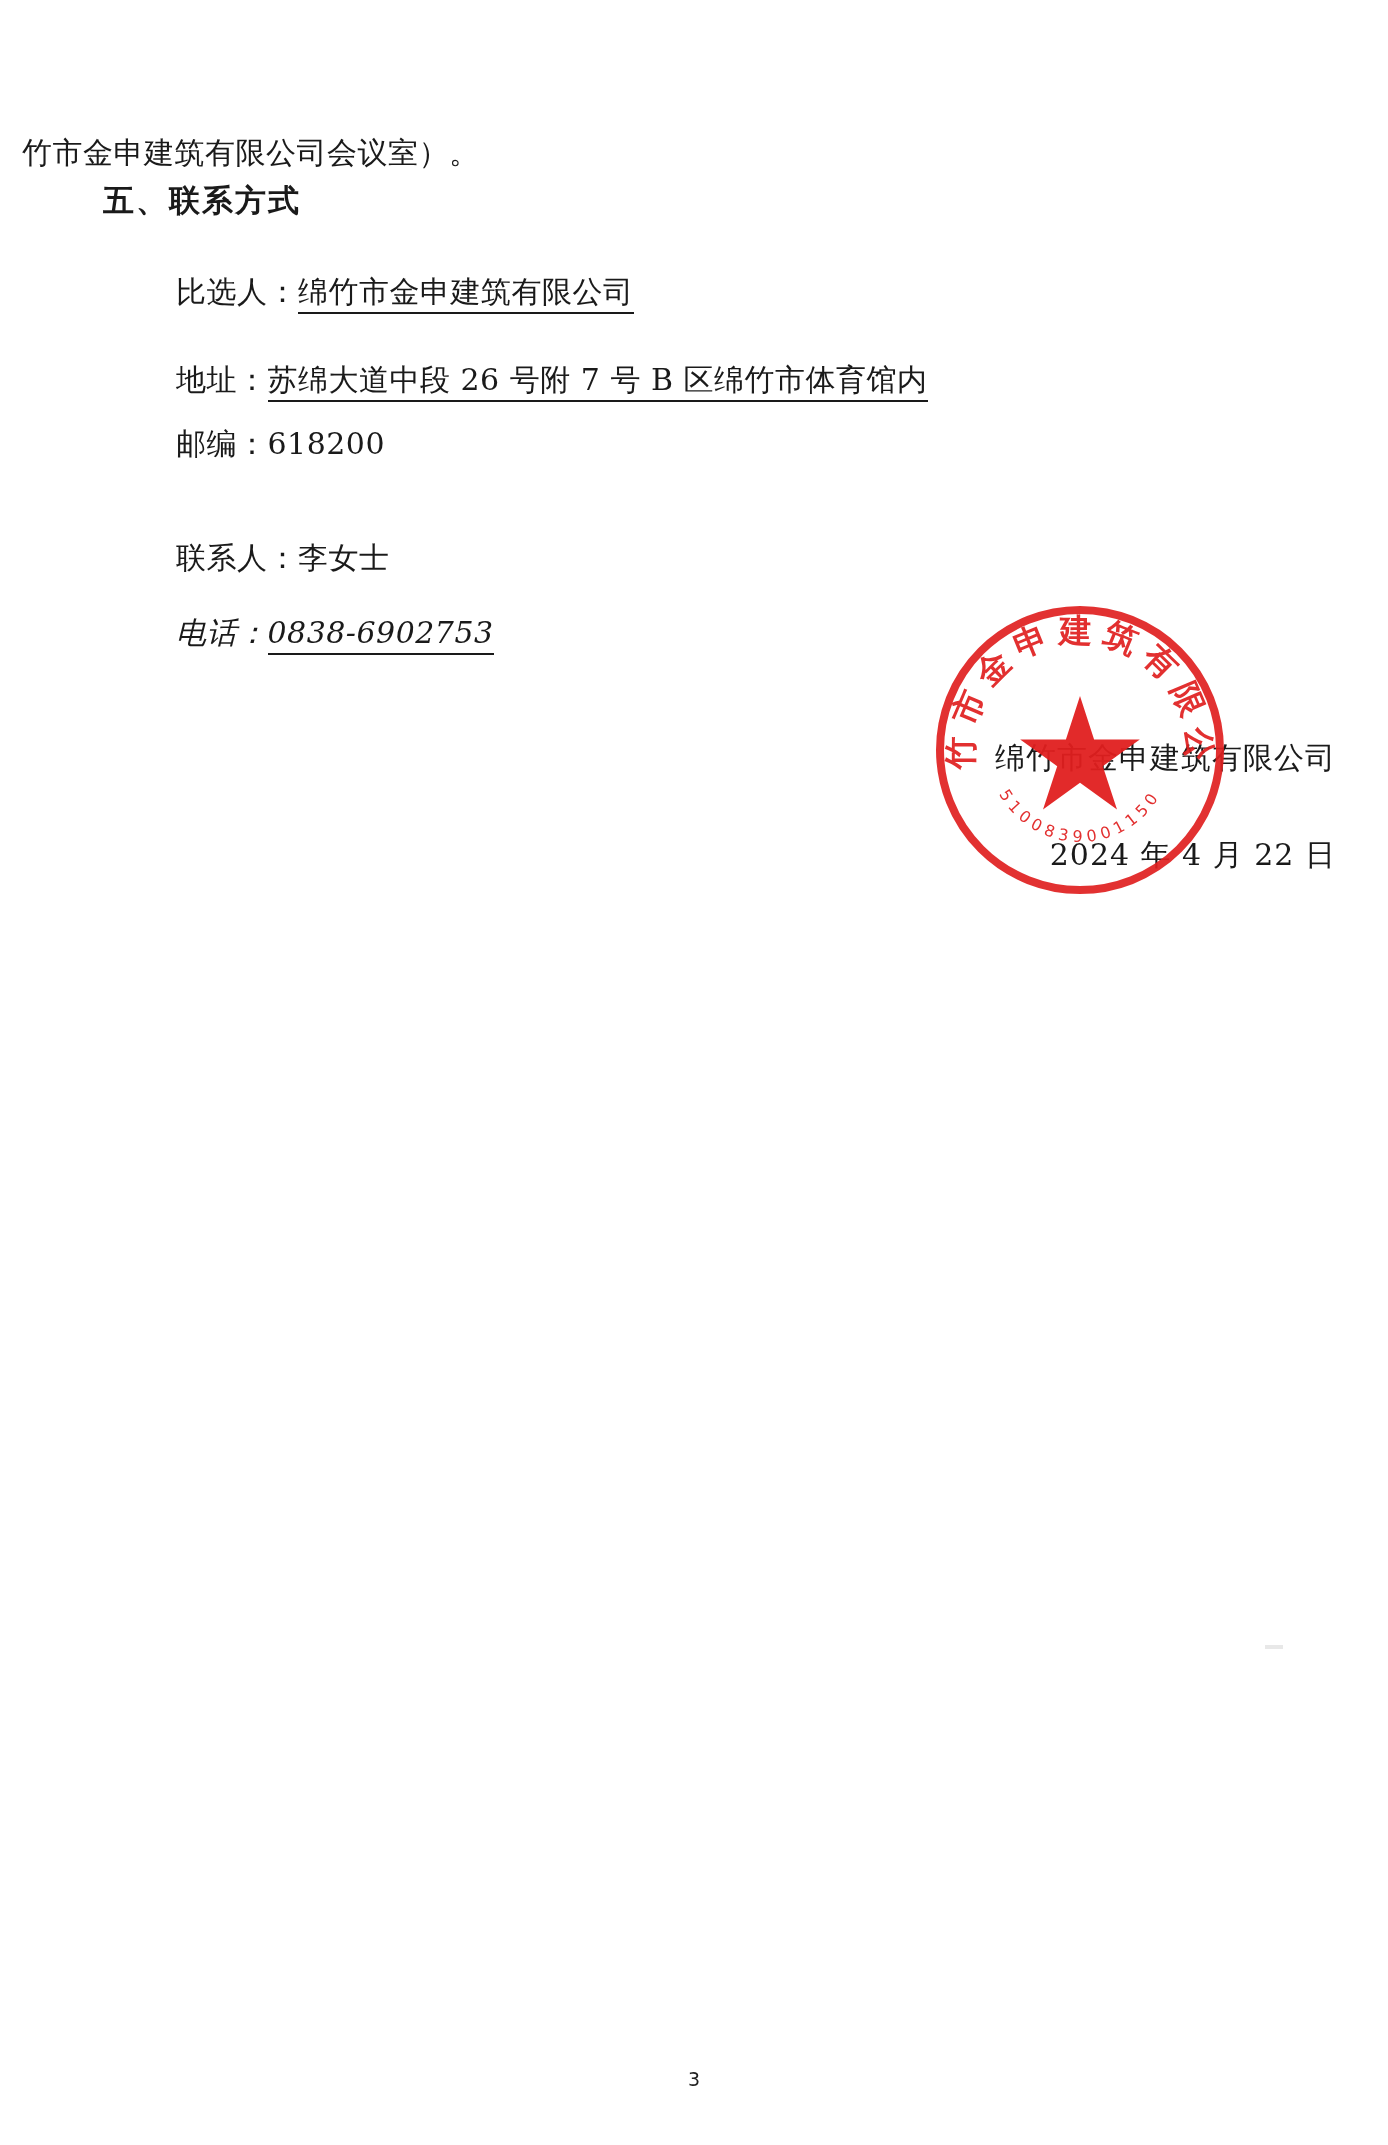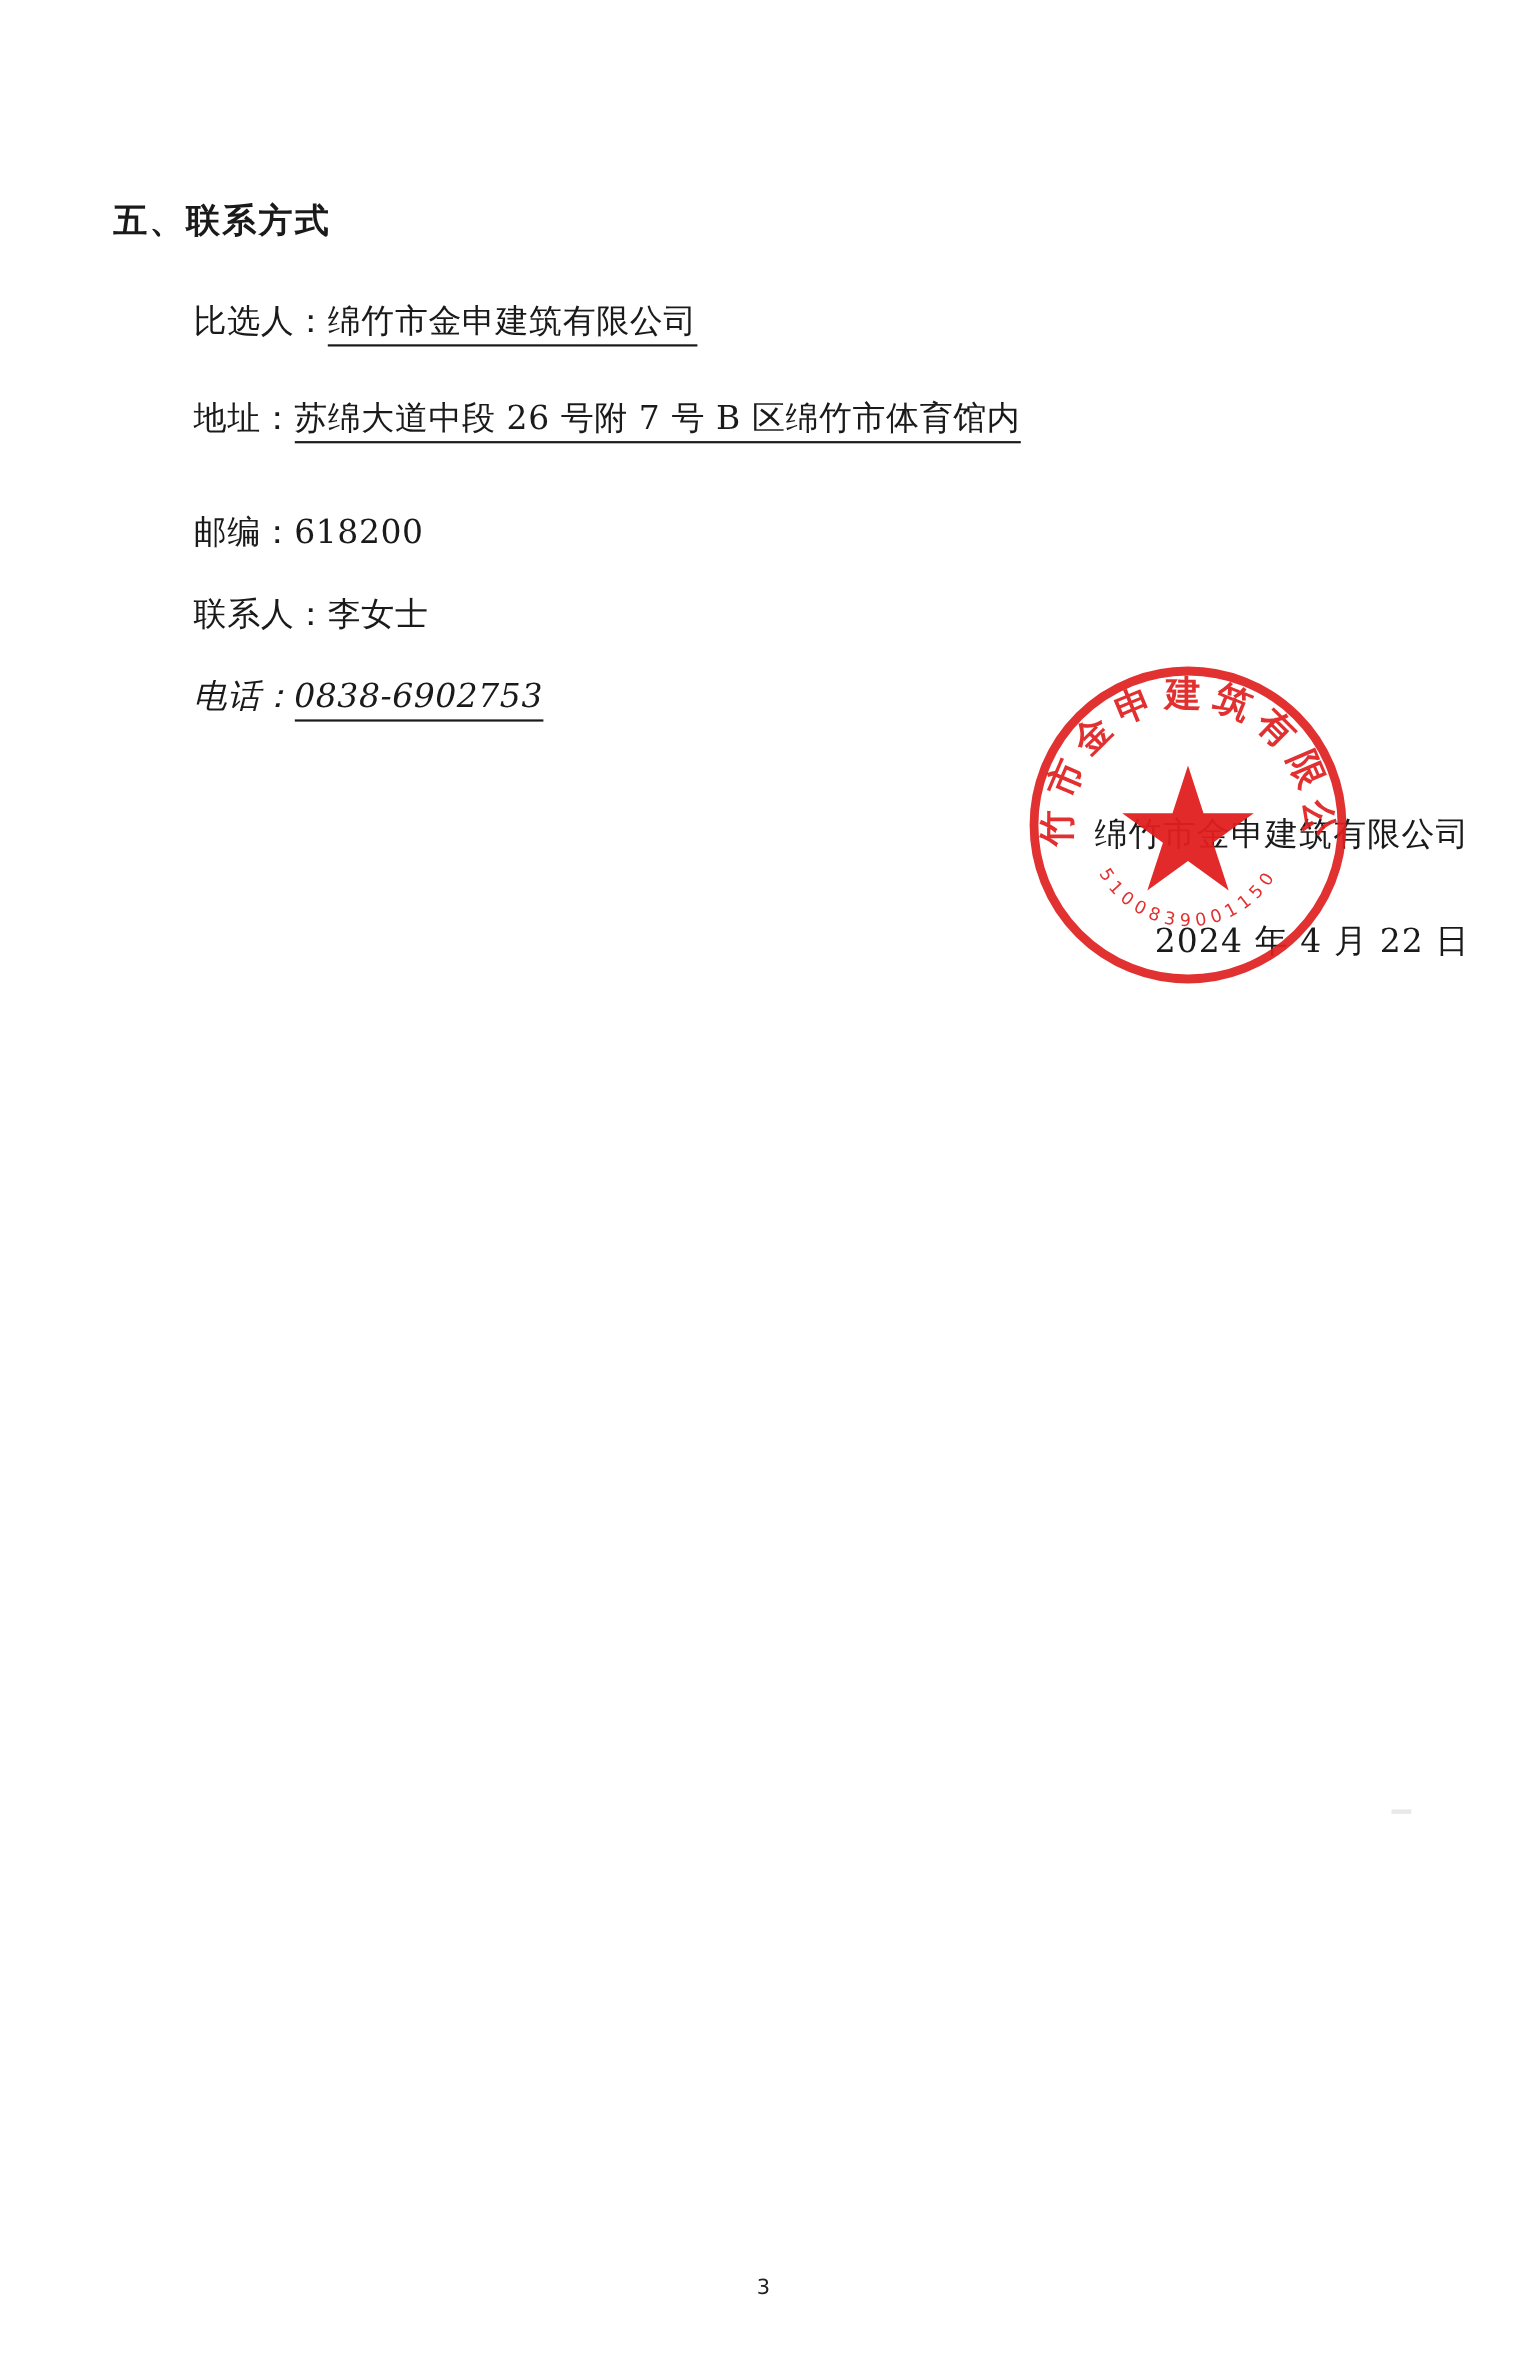--- a/index.html
+++ b/index.html
@@ -123,33 +123,34 @@
   }
 </style>
 </head>
 <body>
 
 <div class="page">
 
   <div class="doc-body">
 
     <div class="para p-intro">
+      <span class="line2">竹市金申建筑有限公司会议室）。</span>
     </div>
 
     <div class="section-head">五、联系方式</div>
 
     <div class="field" style="top:272px;">
       <span class="label">比选人：</span><span class="value underlined">绵竹市金申建筑有限公司</span>
     </div>
 
     <div class="field" style="top:360px;">
       <span class="label">地址：</span><span class="value underlined">苏绵大道中段 26 号附 7 号 B 区绵竹市体育馆内</span>
     </div>
 
-    <div class="field" style="top:464px;">
+    <div class="field" style="top:424px;">
       <span class="label">邮编：</span><span class="value">618200</span>
     </div>
 
     <div class="field" style="top:538px;">
       <span class="label">联系人：</span><span class="value">李女士</span>
     </div>
 
     <div class="field" style="top:613px;font-style:italic;">
       <span class="label">电话：</span><span class="value underlined">0838-6902753</span>
     </div>

